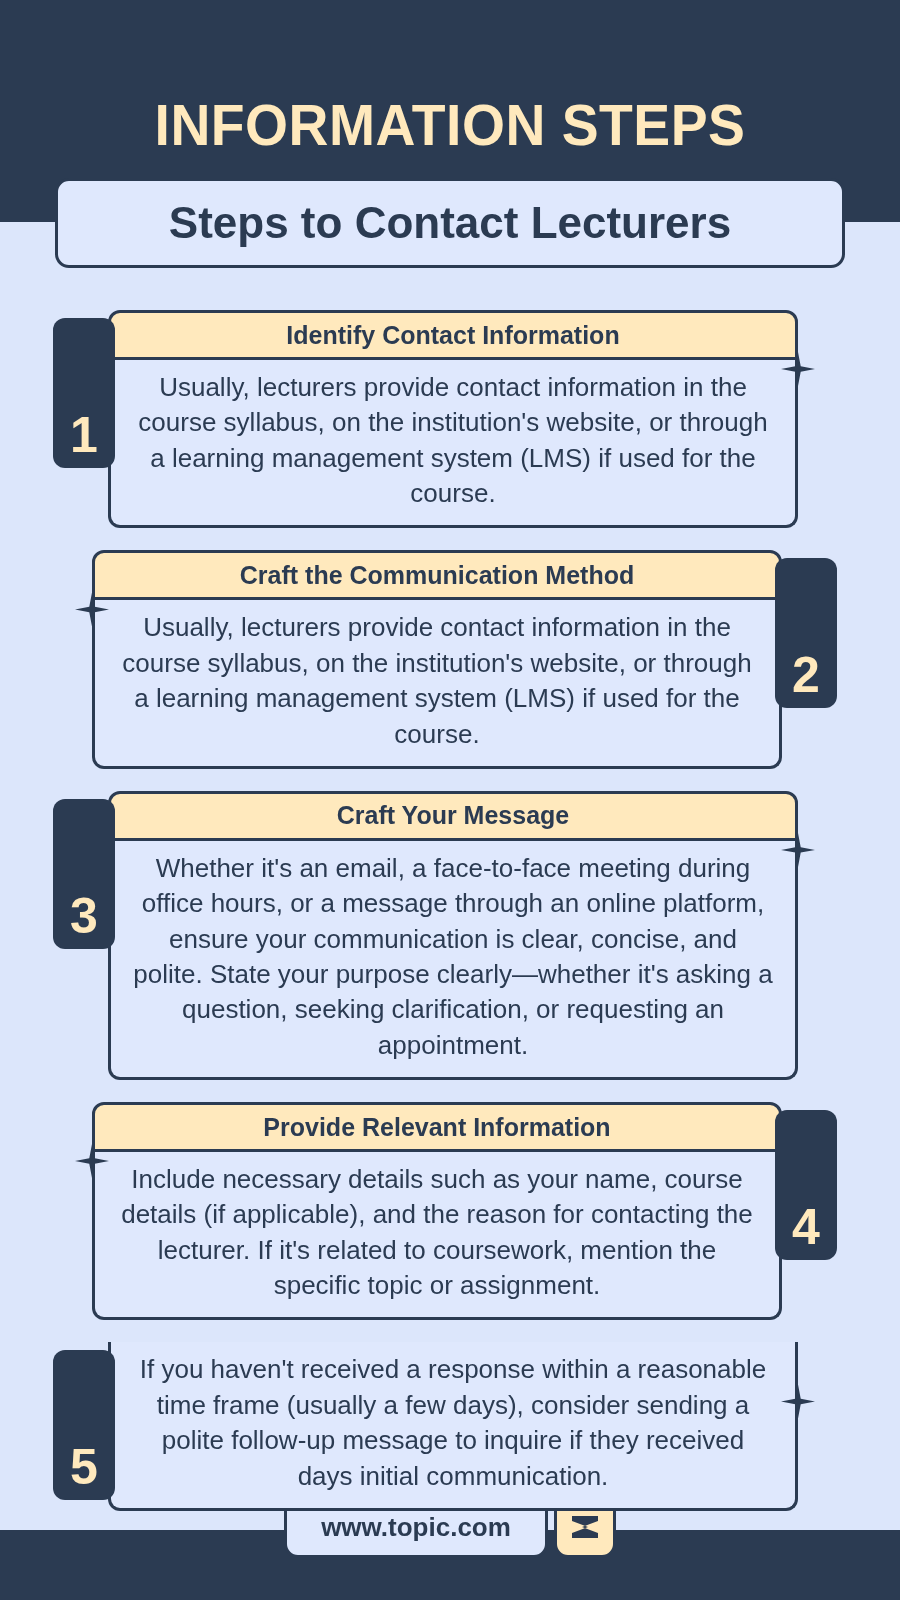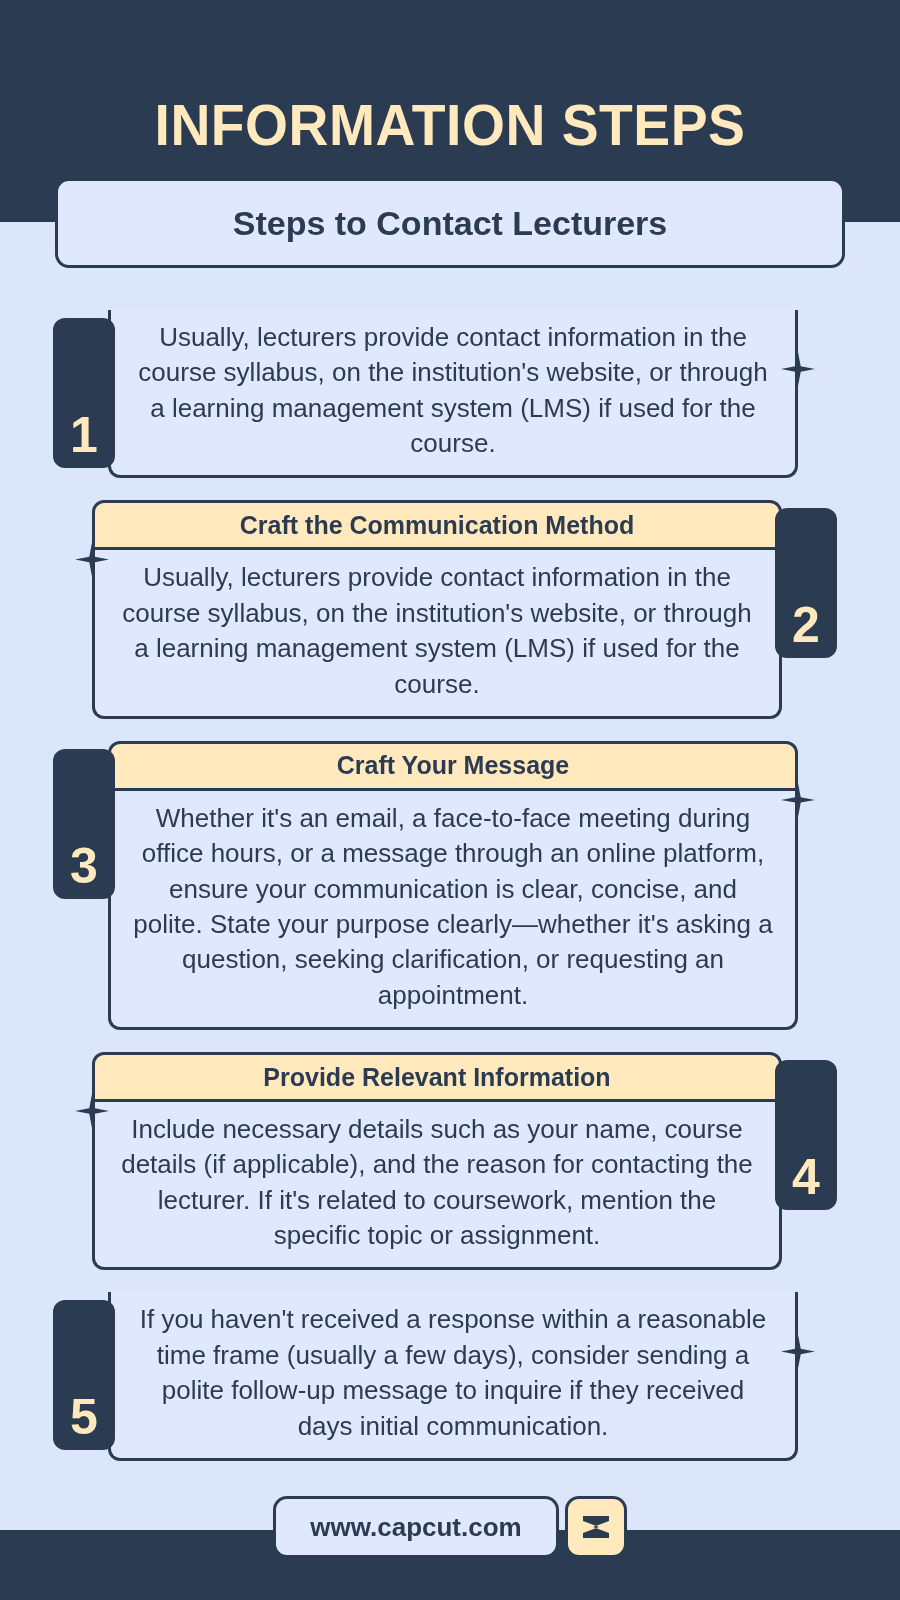--- a/index.html
+++ b/index.html
@@ -50,21 +50,21 @@
     height:90px;
     background:var(--card);
     border:3px solid var(--navy);
     border-radius:14px;
     display:flex;
     align-items:center;
     justify-content:center;
   }
   .subtitle-text{
     color:var(--navy);
-    font-size:34px;
+    font-size:44px;
     font-weight:bold;
   }
 
   
   .steps{
     position:absolute;
     top:310px; left:0;
     width:900px;
   }
 
@@ -212,20 +212,23 @@
   <span class="subtitle-text">Steps to Contact Lecturers</span>
 </div>
 
 <div class="steps" id="steps-container">
     <div class="step left">
       <div class="step-inner">
         <div class="badge" style="height: 150px;">
           <span class="badge-num">1</span>
         </div>
         <div class="sparkle"></div>
+        <div class="step-head">
+          <span class="step-head-text">Identify Contact Information</span>
+        </div>
         <div class="step-body">
           <p class="step-body-text">Usually, lecturers provide contact information in the course syllabus, on the institution's website, or through a learning management system (LMS) if used for the course.</p>
         </div>
       </div>
     </div>
     <div class="step right">
       <div class="step-inner">
         <div class="badge" style="height: 150px;">
           <span class="badge-num">2</span>
         </div>
@@ -276,21 +279,21 @@
           <p class="step-body-text">If you haven't received a response within a reasonable time frame (usually a few days), consider sending a polite follow-up message to inquire if they received days initial communication.</p>
         </div>
       </div>
     </div>
   </div>
 
 <div class="footer-band"></div>
 
 <div class="footer-wrap">
   <div class="url-box">
-    <span class="url-text">www.capcut.com</span>
+    <span class="url-text">www.topic.com</span>
   </div>
   <div class="logo-box">
     <span>
       <svg width="34" height="30" viewBox="0 0 34 30" aria-hidden="true">
         <path d="M4 4 L30 4 L30 9 L14 15 L30 21 L30 26 L4 26 L4 21 L20 15 L4 9 Z" fill="#2b3b52"></path>
       </svg>
     </span>
   </div>
 </div>
 

